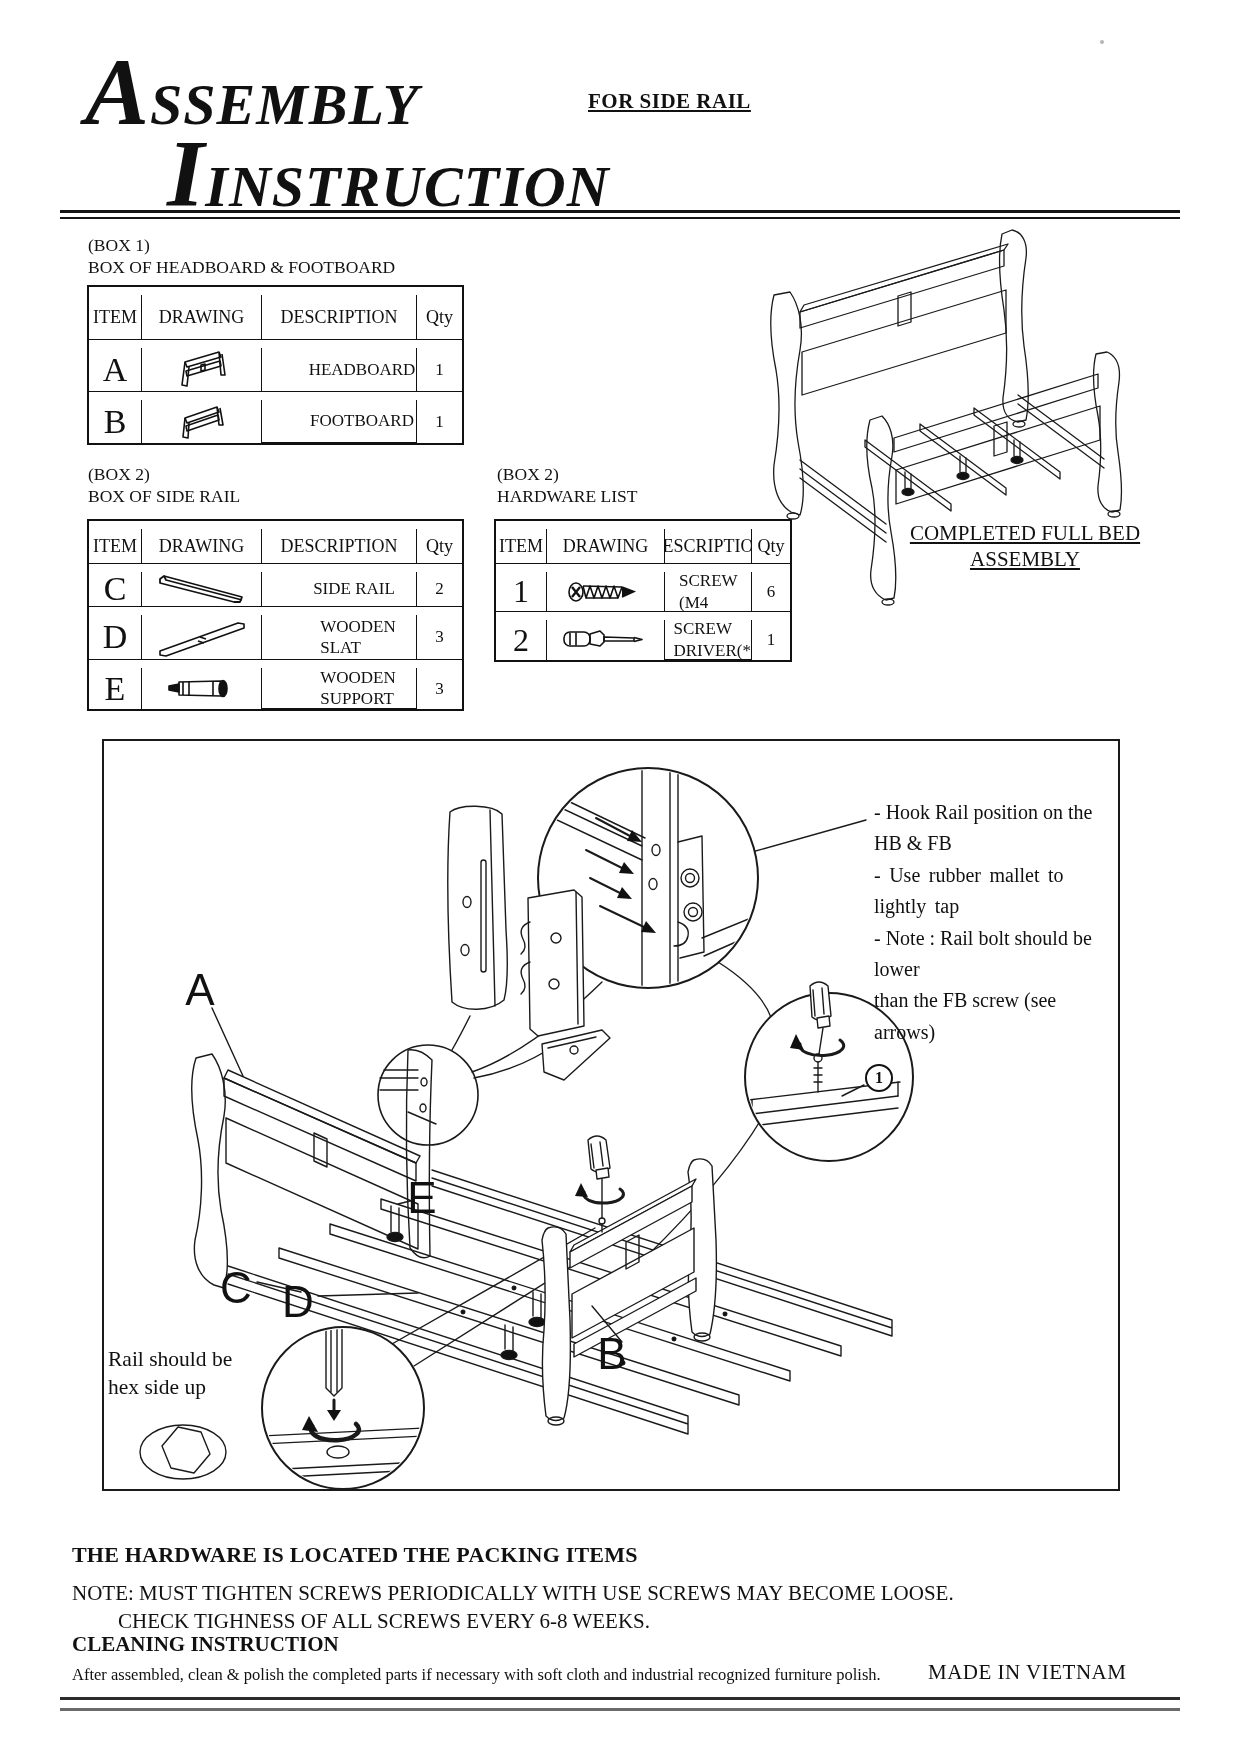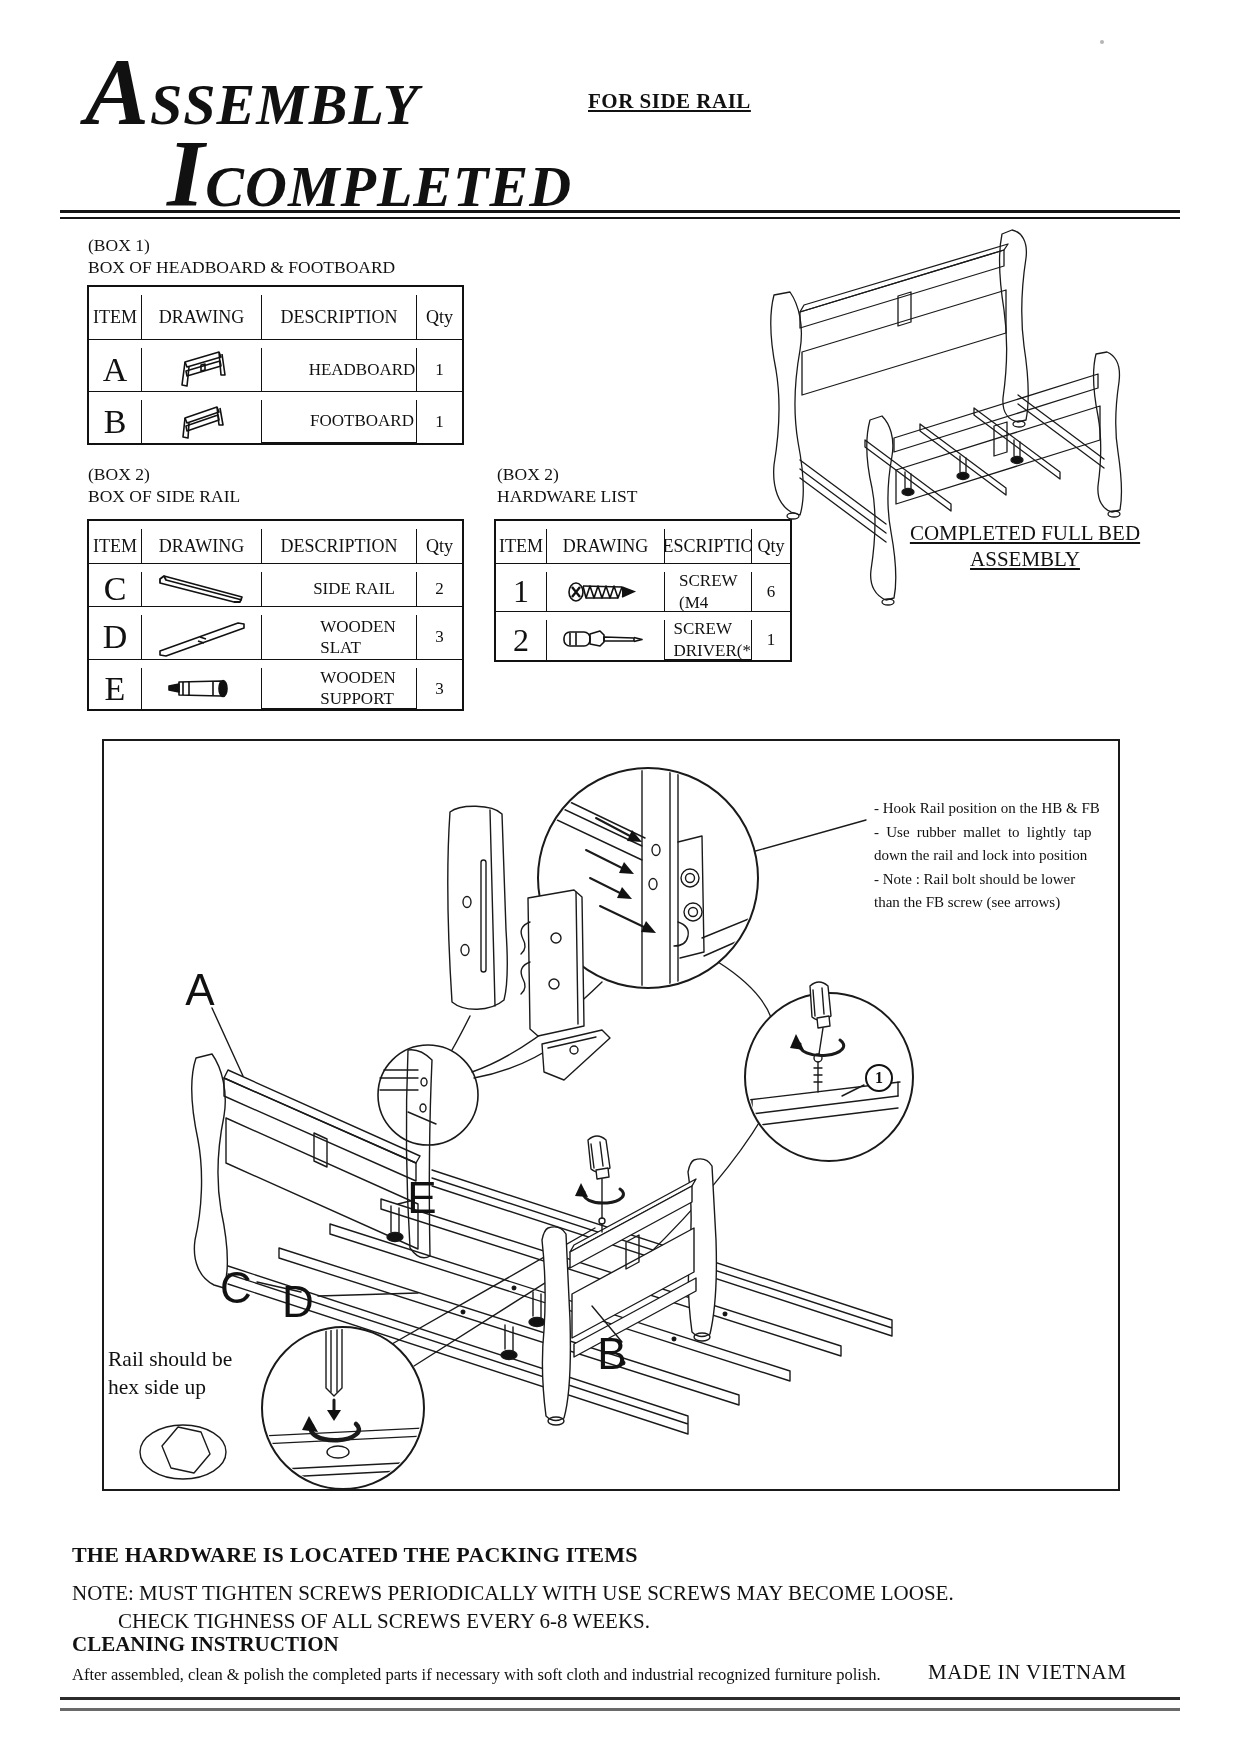--- a/index.html
+++ b/index.html
@@ -22,21 +22,21 @@
   .hw-num{font-size:32px;}
   .desc{font-size:17px;white-space:pre-line;line-height:1.25;}
   .qty{font-size:17px;}
   .left-pad{justify-content:flex-start;text-align:left;}
   
   .caption{font-weight:normal;font-size:21px;text-align:center;line-height:1.25;}
   .caption span{text-decoration:underline;}
   
   .diagram-box{position:absolute;left:102px;top:739px;width:1018px;height:752px;border:2px solid #1a1a1a;box-sizing:border-box;background:#fff;}
   .part-label{position:absolute;font-family:"Liberation Sans","DejaVu Sans",sans-serif;font-size:44px;color:#111;transform:translate(-50%,-50%);line-height:1;}
-  .notes{position:absolute;left:874px;top:797px;width:242px;font-size:15px;line-height:1.57;}
+  .notes{position:absolute;left:874px;top:797px;width:242px;font-size:20px;line-height:1.57;}
   .notes .n2{word-spacing:3.5px;}
   .slat-note{position:absolute;left:108px;top:1346px;font-size:21.5px;line-height:1.3;}
   .callout-badge{position:absolute;left:865px;top:1064px;width:24px;height:24px;border:2px solid #111;border-radius:50%;display:flex;align-items:center;justify-content:center;font-size:16px;font-weight:bold;background:#fff;}
   
   .f-bold-lg{font-weight:bold;font-size:22px;letter-spacing:0.2px;}
   .f-note{font-size:21px;}
   .f-clean{font-weight:bold;font-size:21px;text-align:center;}
   .f-small{font-size:16.5px;}
   .f-madein{font-size:21px;letter-spacing:0.5px;}
   svg{display:block;}
@@ -44,21 +44,21 @@
 </head>
 <body>
 
 <div class="abs" style="left:85px;top:44px;">
   <div class="title-line">
     <span class="title-initial">A</span>
       <span class="title-rest">SSEMBLY</span>
   </div>
   <div class="title-line" style="margin-left:82px;margin-top:-14px;">
     <span class="title-initial">I</span>
-      <span class="title-rest">COMPLETED</span>
+      <span class="title-rest">INSTRUCTION</span>
   </div>
 </div>
 <div class="abs subtitle" style="left:588px;top:89px;text-decoration:underline;">FOR SIDE RAIL</div>
 <div class="abs" style="left:1100px;top:40px;width:4px;height:4px;border-radius:50%;background:#b5b5b5;"></div>
 <div class="rule" style="left:60px;top:210px;width:1120px;height:2.5px;"></div>
 <div class="rule" style="left:60px;top:217px;width:1120px;height:1.5px;"></div>
 
 <div class="abs sec-label" style="left:88px;top:235px;">
   <div>(BOX 1)</div>
   <div>BOX OF HEADBOARD &amp; FOOTBOARD</div>
@@ -383,21 +383,20 @@
 
 <div class="part-label" style="left:200px;top:990px;">A</div>
 <div class="part-label" style="left:612px;top:1354px;">B</div>
 <div class="part-label" style="left:236px;top:1288px;">C</div>
 <div class="part-label" style="left:298px;top:1302px;">D</div>
 <div class="part-label" style="left:422px;top:1198px;">E</div>
 
 <div class="notes">
   <div>- Hook Rail position on the HB &amp; FB</div>
   <div class="n2">- Use rubber mallet to lightly tap</div>
-  <div>down the rail and lock into position</div>
   <div>- Note : Rail bolt should be lower</div>
   <div>than the FB screw (see arrows)</div>
 </div>
 
 <div class="slat-note">
   <div>Rail should be</div>
   <div>hex side up</div>
 </div>
 
 <div class="callout-badge">1</div>

